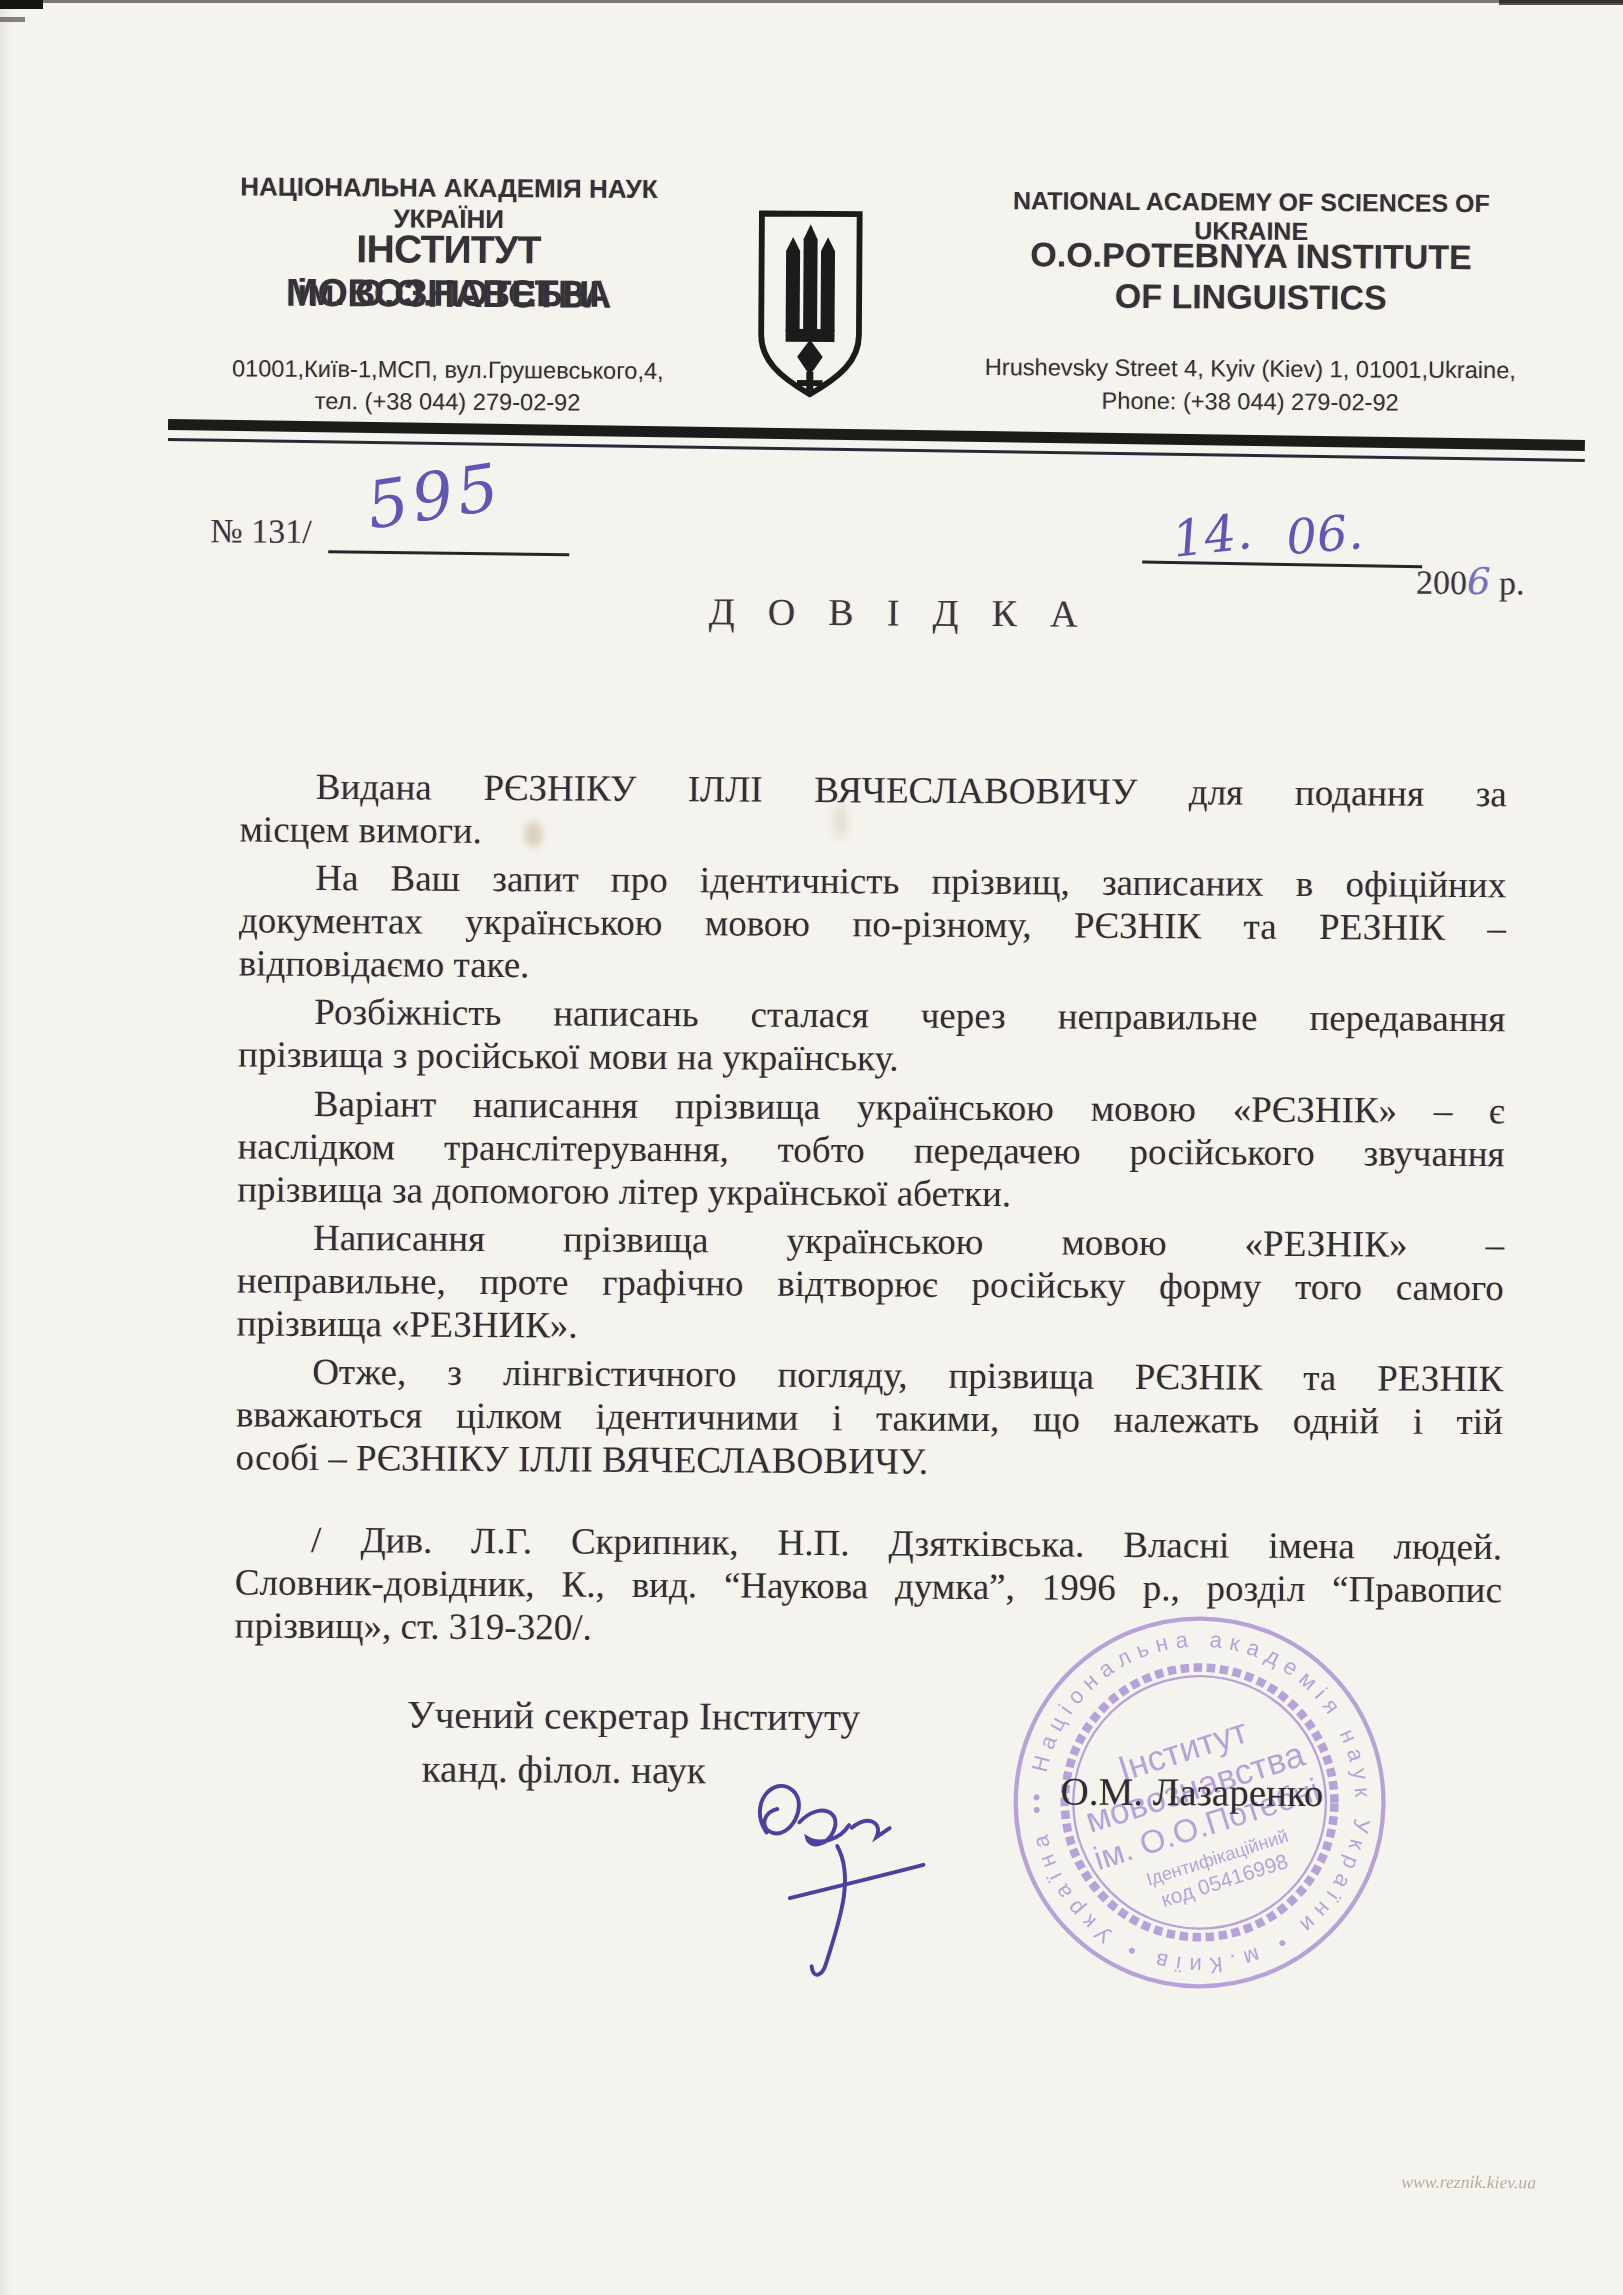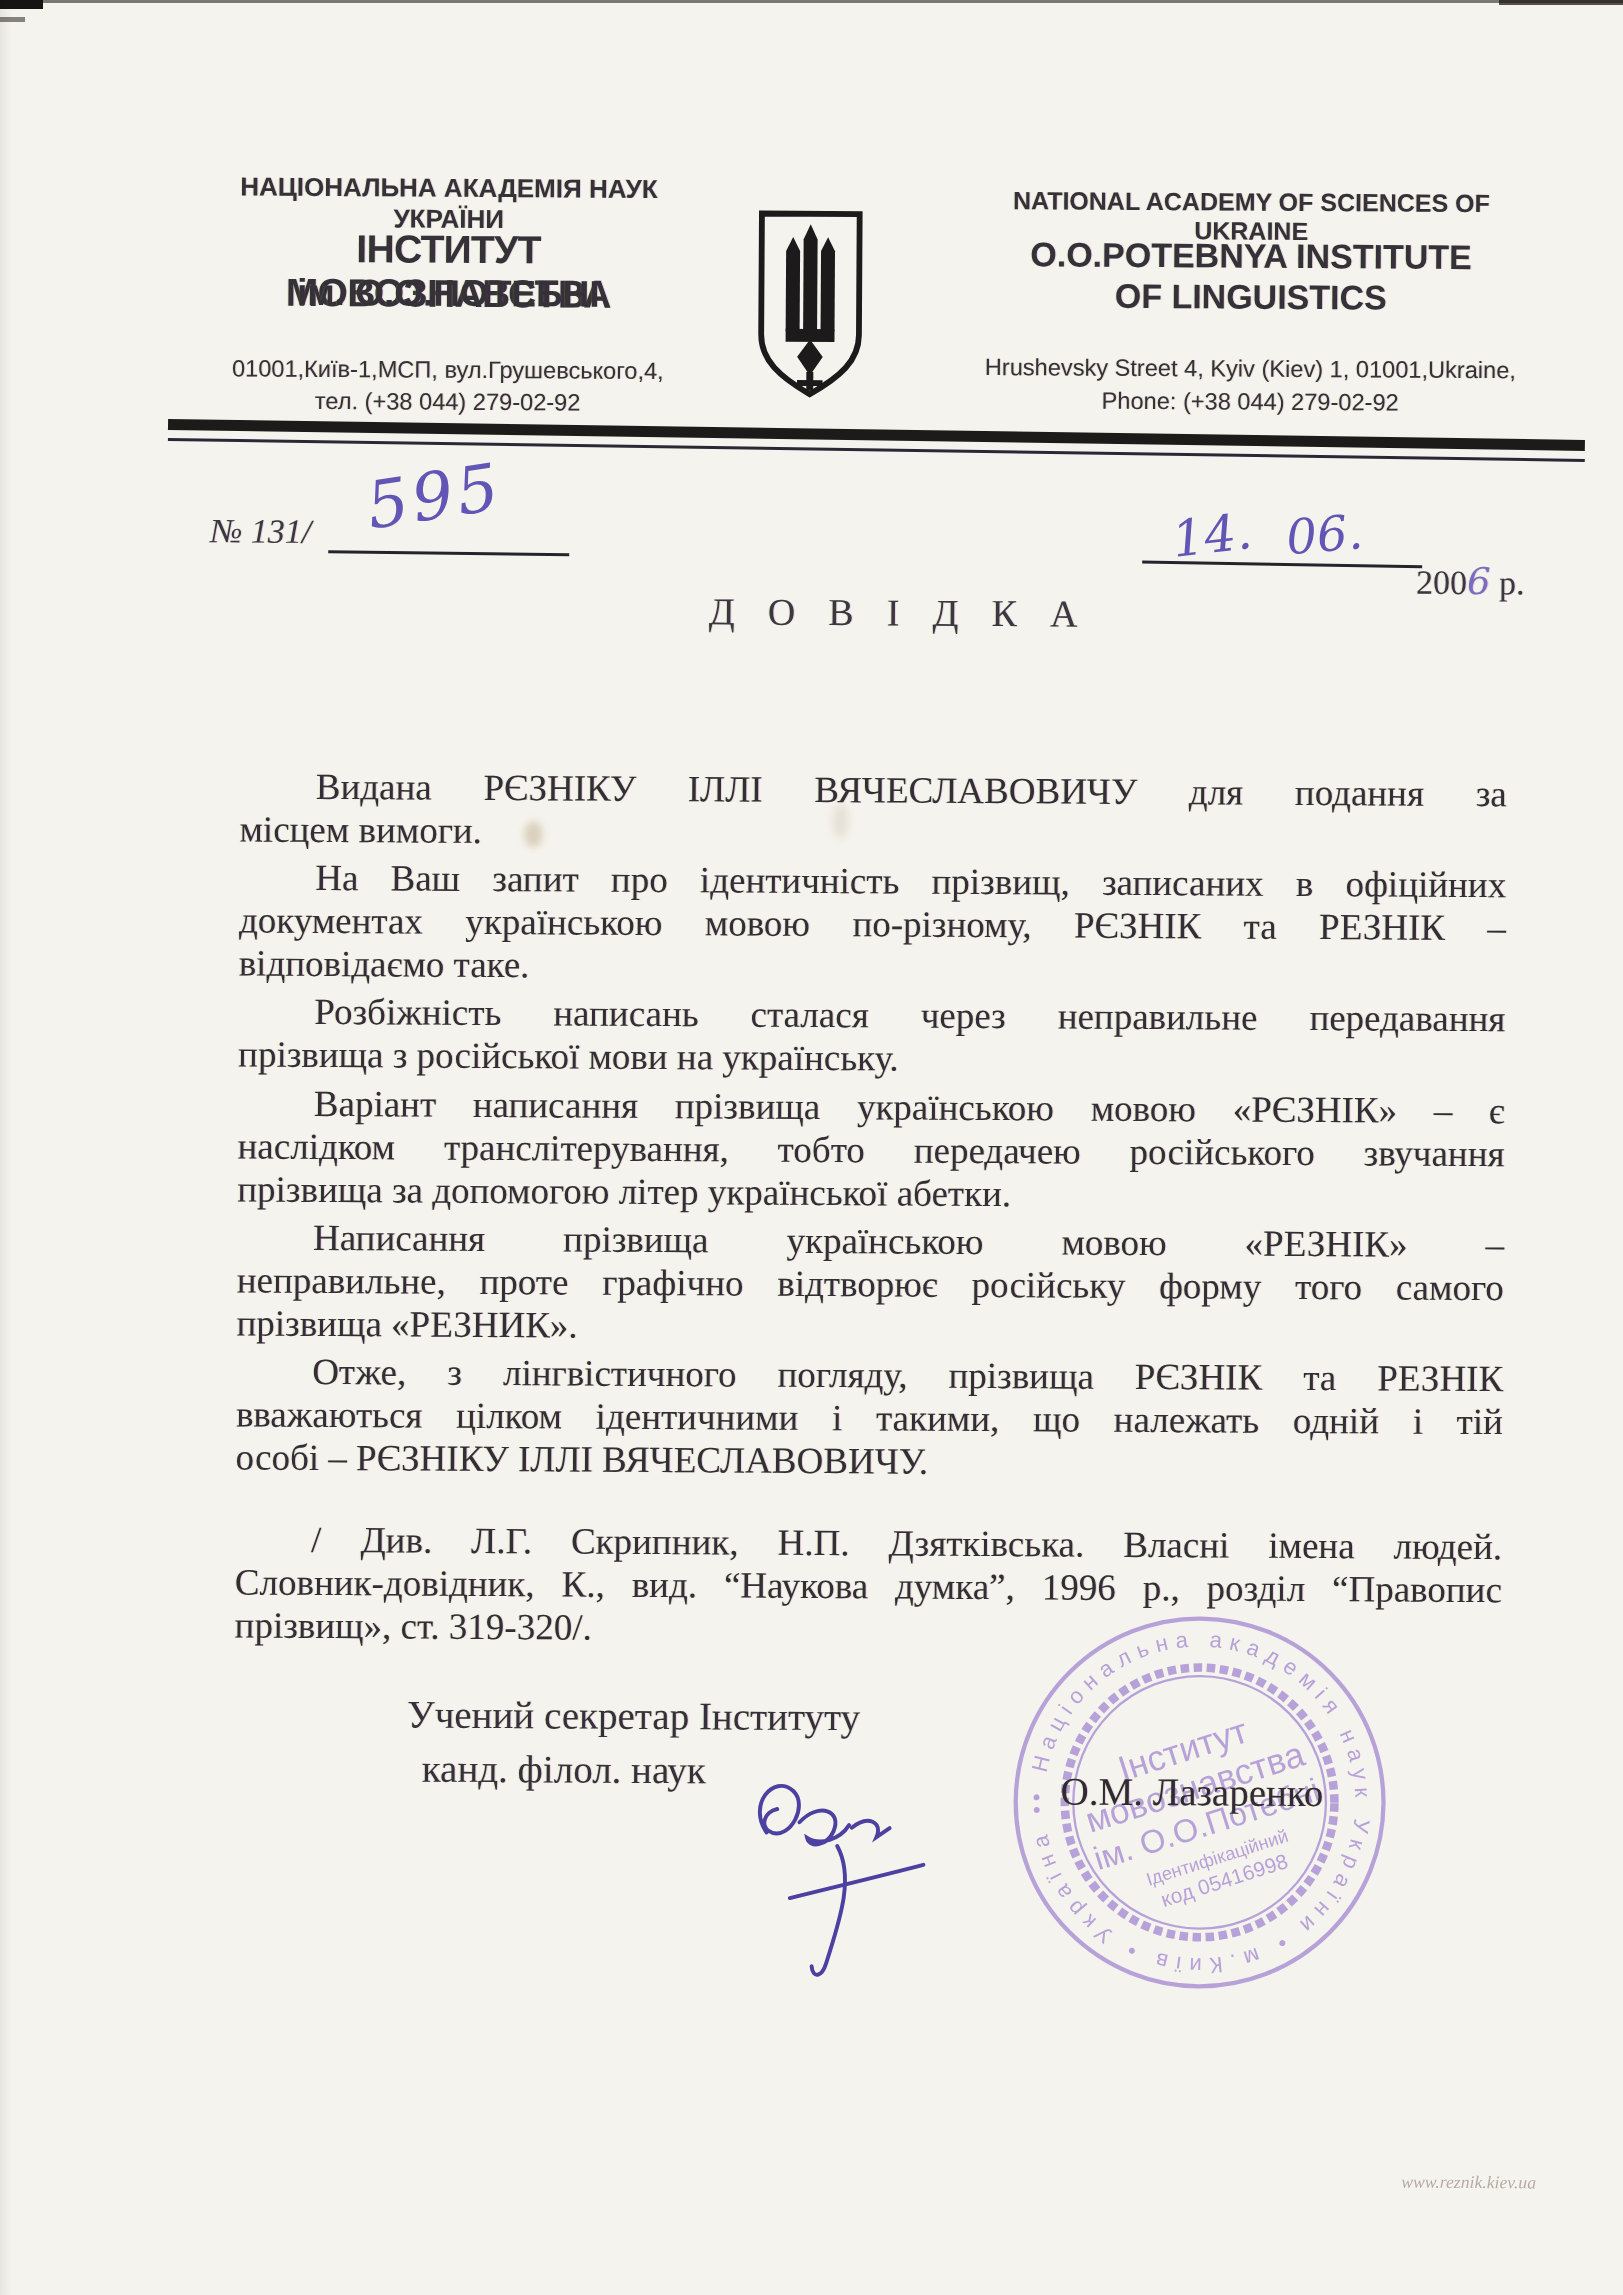--- a/index.html
+++ b/index.html
@@ -21,21 +21,21 @@
   .r1{position:absolute;left:0;top:185px;width:100%;font-size:25px;}
   .r2{position:absolute;left:0;top:234px;width:100%;font-size:34px;}
   .r3{position:absolute;left:0;top:275px;width:100%;font-size:34px;}
   .raddr1{position:absolute;left:0;top:353px;width:100%;font-size:23.6px;font-weight:normal;}
   .raddr2{position:absolute;left:0;top:386px;width:100%;font-size:23.6px;font-weight:normal;}
   .emblem{left:747px;top:208px;width:119px;height:192px;}
   
   .rule-thick{left:165px;top:429px;width:1417px;height:11px;background:#1d1b19;transform:rotate(0.5deg);}
   .rule-thin{left:165px;top:448px;width:1417px;height:2.6px;background:#2b2836;transform:rotate(0.5deg);}
   
-  .refno{left:208px;top:516px;font-size:34px;color:#3a3644;font-style:italic;}
+  .refno{left:208px;top:516px;font-size:34px;color:#3a3644;}
   .hand{font-family:"DejaVu Serif",serif;font-style:italic;color:#6156b5;}
   .ref-hand{left:364px;top:461px;font-size:65px;transform:rotate(-9deg);letter-spacing:3.9px;}
   .ref-line{left:326px;top:554px;width:241px;height:3.3px;background:#26232c;transform:rotate(0.4deg);}
   .date-hand-day{left:1170px;top:504px;font-size:50px;transform:rotate(-7deg);}
   .date-hand-month{left:1284px;top:503px;font-size:48px;transform:rotate(-5deg);}
   .date-line{left:1140px;top:560px;width:280px;height:3.3px;background:#26232c;transform:rotate(0.6deg);}
   .date-printed{left:1414px;top:528px;font-size:34px;color:#3a3644;margin-top:28px;}
   .date-printed .hand6{font-family:"DejaVu Serif",serif;font-style:italic;color:#7a6cc2;font-size:37px;}
   
   .doc-title{left:707px;top:590px;font-size:38px;letter-spacing:11.8px;color:#3a3741;}

